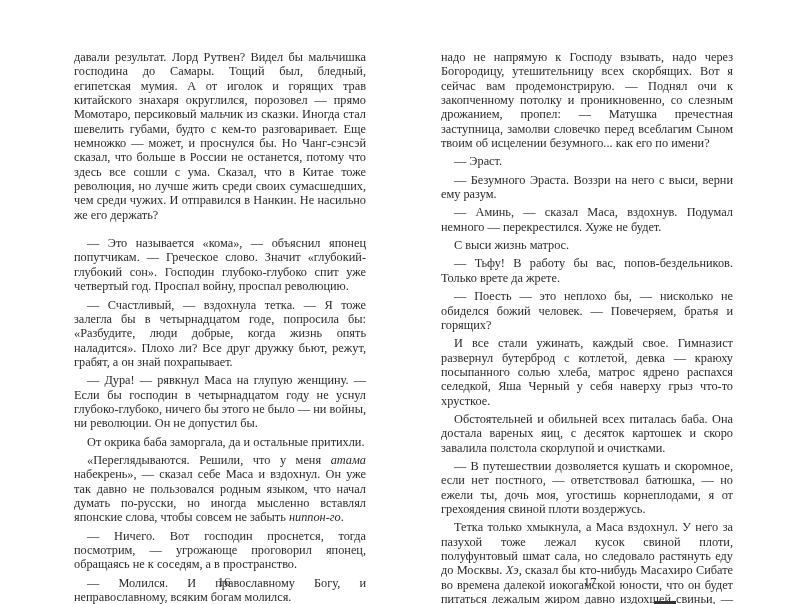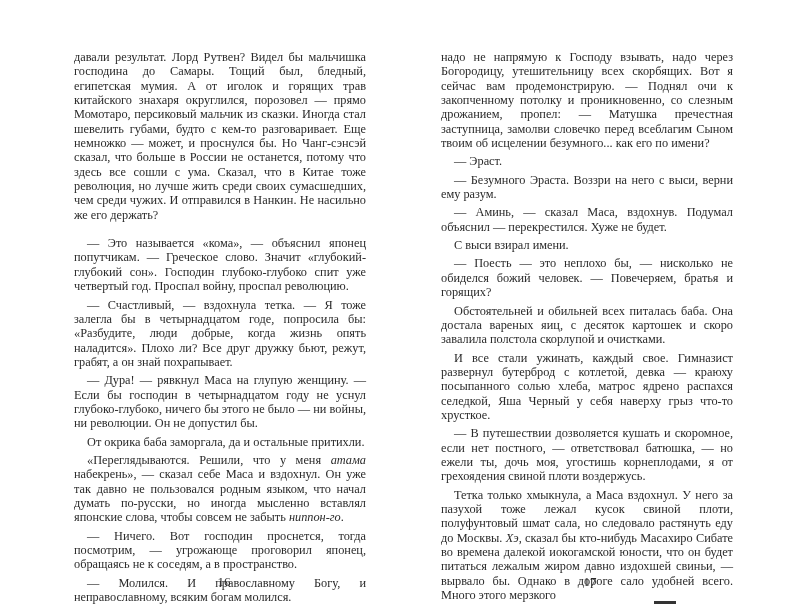--- a/index.html
+++ b/index.html
@@ -44,24 +44,25 @@
   <p class="para"><span>«Переглядываются. Решили, что у меня </span><i>атама</i><span> набекрень», — сказал себе Маса и вздохнул. Он уже так давно не пользовался родным языком, что начал думать по-русски, но иногда мысленно вставлял японские слова, чтобы совсем не забыть </span><i>ниппон-го</i><span>.</span></p>
   <p class="para">— Ничего. Вот господин проснется, тогда посмотрим, — угрожающе проговорил японец, обращаясь не к соседям, а в пространство.</p>
   <p class="para">— Молился. И православному Богу, и неправославному, всяким богам молился.</p>
 
 </div>
 
 <div id="page-right" class="page">
   <p class="para noindent">надо не напрямую к Господу взывать, надо через Богородицу, утешительницу всех скорбящих. Вот я сейчас вам продемонстрирую. — Поднял очи к закопченному потолку и проникновенно, со слезным дрожанием, пропел: — Матушка пречестная заступница, замолви словечко перед всеблагим Сыном твоим об исцелении безумного... как его по имени?</p>
   <p class="para">— Эраст.</p>
   <p class="para">— Безумного Эраста. Воззри на него с выси, верни ему разум.</p>
-  <p class="para">— Аминь, — сказал Маса, вздохнув. Подумал объяснил — перекрестился. Хуже не будет.</p>
-  <p class="para">С выси взирал имени.</p>
+  <p class="para">— Аминь, — сказал Маса, вздохнув. Подумал немного — перекрестился. Хуже не будет.</p>
+  <p class="para">С выси жизнь матрос.</p>
+  <p class="para">— Тьфу! В работу бы вас, попов-бездельников. Только врете да жрете.</p>
   <p class="para">— Поесть — это неплохо бы, — нисколько не обиделся божий человек. — Повечеряем, братья и горящих?</p>
+  <p class="para">И все стали ужинать, каждый свое. Гимназист развернул бутерброд с котлетой, девка — краюху посыпанного солью хлеба, матрос ядрено распахся селедкой, Яша Черный у себя наверху грыз что-то хрусткое.</p>
   <p class="para">Обстоятельней и обильней всех питалась баба. Она достала вареных яиц, с десяток картошек и скоро завалила полстола скорлупой и очистками.</p>
-  <p class="para">И все стали ужинать, каждый свое. Гимназист развернул бутерброд с котлетой, девка — краюху посыпанного солью хлеба, матрос ядрено распахся селедкой, Яша Черный у себя наверху грыз что-то хрусткое.</p>
   <p class="para">— В путешествии дозволяется кушать и скоромное, если нет постного, — ответствовал батюшка, — но ежели ты, дочь моя, угостишь корнеплодами, я от грехоядения свиной плоти воздержусь.</p>
   <p class="para"><span>Тетка только хмыкнула, а Маса вздохнул. У него за пазухой тоже лежал кусок свиной плоти, полуфунтовый шмат сала, но следовало растянуть еду до Москвы. </span><i>Хэ</i><span>, сказал бы кто-нибудь Масахиро Сибате во времена далекой иокогамской юности, что он будет питаться лежалым жиром давно издохшей свиньи, — вырвало бы. Однако в дороге сало удобней всего. Много этого мерзкого </span></p>
 </div>
 
 <div id="pn-left" class="page-number">16</div>
 <div id="pn-right" class="page-number">17</div>
 <div class="corner-mark"></div>
 
 </body></html>

